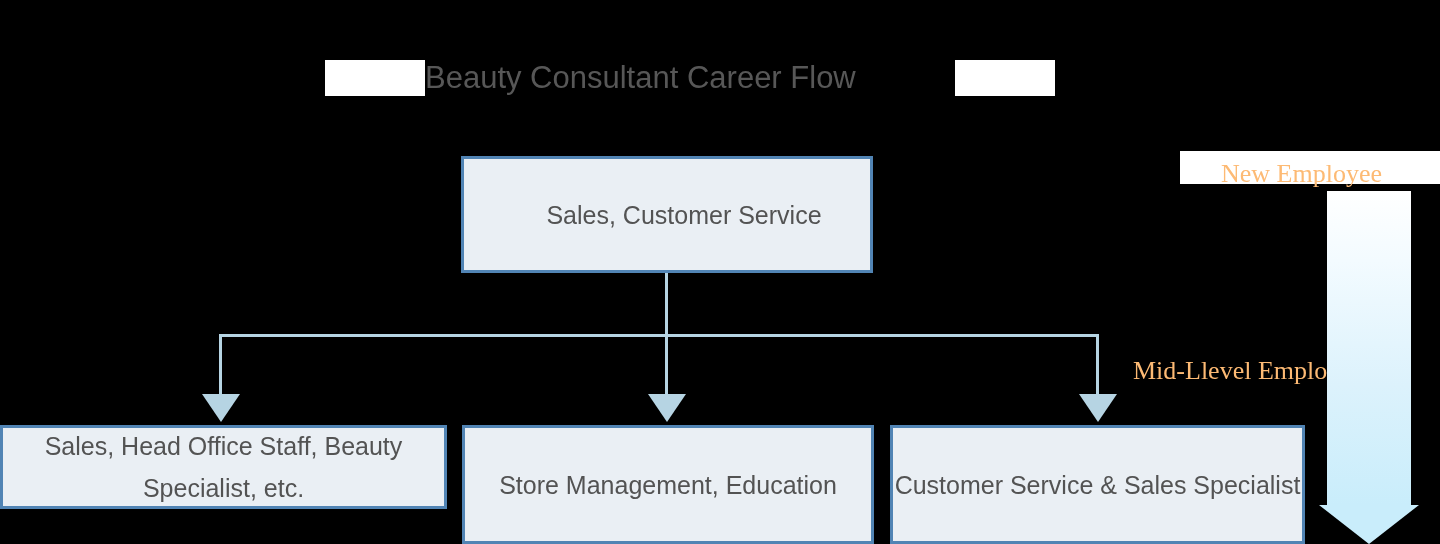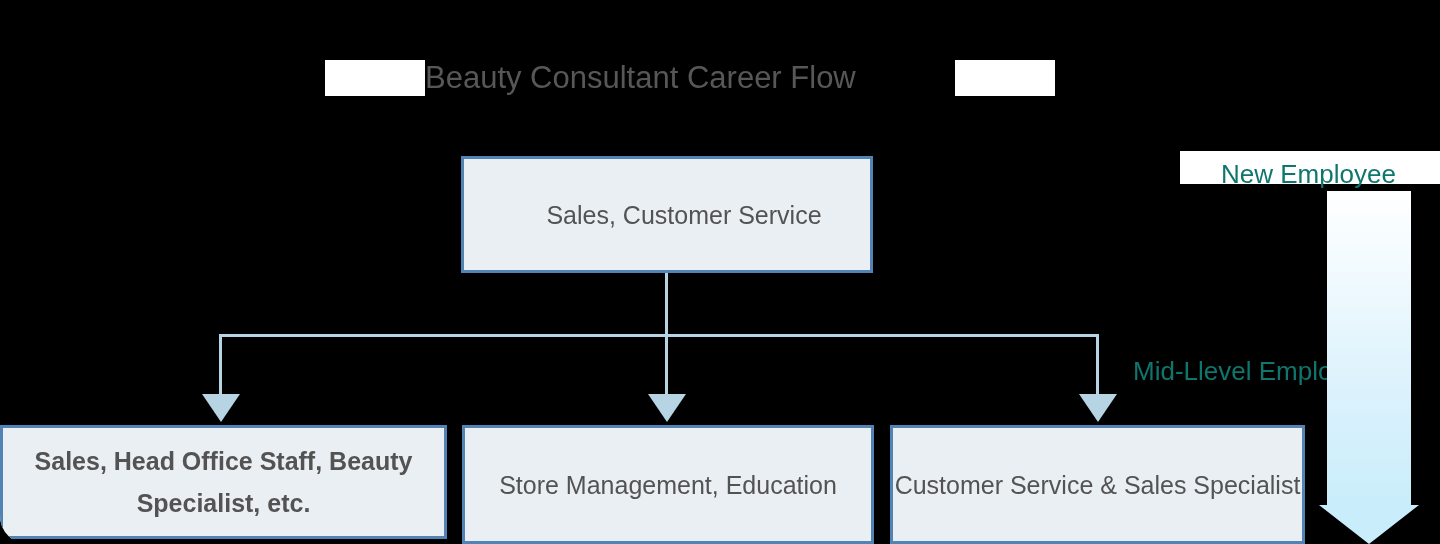--- a/index.html
+++ b/index.html
@@ -61,22 +61,21 @@
     left: 461px;
     top: 156px;
     width: 412px;
     height: 117px;
     padding-left: 34px;
   }
   #node-bottom-left {
     left: 0px;
     top: 425px;
     width: 447px;
-    height: 114px;
-    font-weight: bold;
+    height: 84px;
   }
   #node-bottom-middle {
     left: 462px;
     top: 425px;
     width: 412px;
     height: 119px;
     justify-content: flex-end;
   }
   #node-bottom-right {
     left: 890px;
@@ -107,24 +106,25 @@
     border-right: 19px solid transparent;
     border-top: 28px solid #b6d4e3;
   }
   #arrow-left   { left: 202px;  top: 394px; }
   #arrow-middle { left: 648px;  top: 394px; }
   #arrow-right  { left: 1079px; top: 394px; }
 
   
   .stage-label {
     position: absolute;
-    color: #0f766e;
+    color: #fdba74;
     font-size: 26px;
     white-space: nowrap;
     line-height: 34px;
+    font-family: Liberation Serif, serif;
   }
   #label-new-employee {
     left: 1221px;
     top: 157px;
     background: transparent;
   }
   #label-new-employee-band {
     position: absolute;
     left: 1180px;
     top: 151px;

